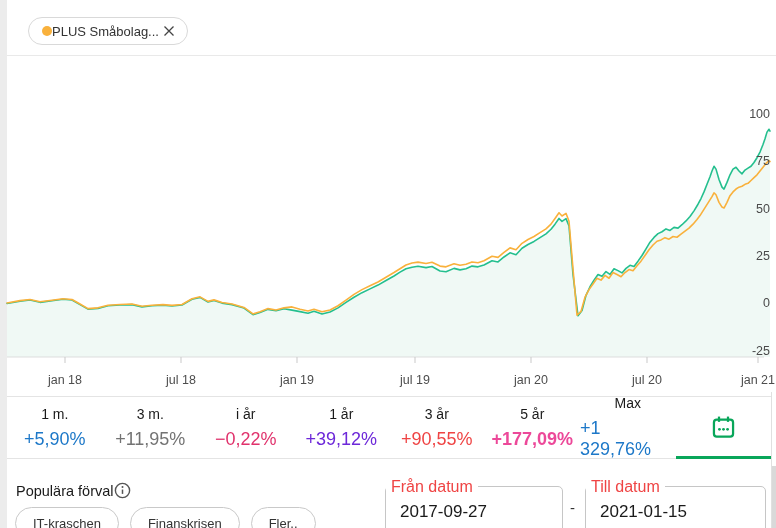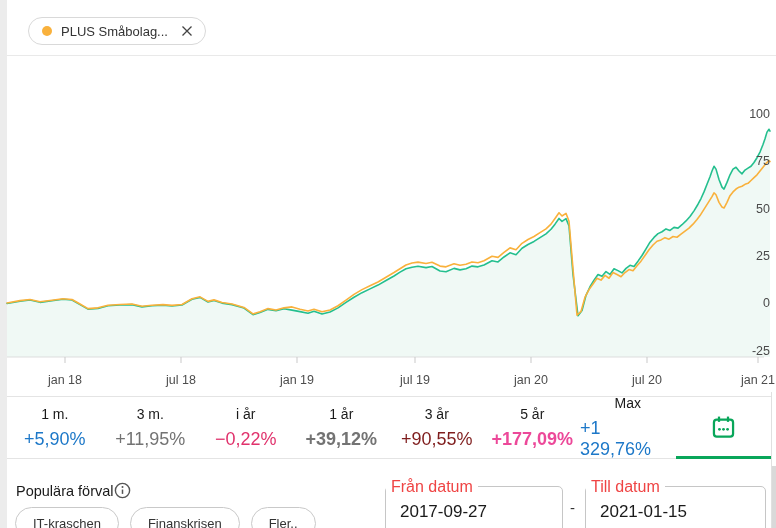--- a/index.html
+++ b/index.html
@@ -1,20 +1,20 @@
 <!DOCTYPE html>
 <html><head>
 <meta charset="utf-8">
 <style>
   html,body{margin:0;padding:0;background:#fff;}
   .page{position:relative;width:776px;height:528px;background:#fff;overflow:hidden;
         font-family:"Liberation Sans",sans-serif;-webkit-font-smoothing:antialiased;}
   .gutter-left{position:absolute;left:0;top:0;width:7px;height:528px;background:#ececec;}
   .chip{position:absolute;left:28px;top:17px;height:28px;border:1px solid #d9d9d9;border-radius:14px;
-        display:flex;align-items:center;gap:9px;padding:0 11px 0 13px;background:#fff;box-sizing:border-box;}
+        display:flex;align-items:center;padding:0 11px 0 13px;background:#fff;box-sizing:border-box;}
   .chip-dot{width:10px;height:10px;border-radius:50%;background:#f9b13c;}
   .chip-label{font-size:13px;color:#333;white-space:nowrap;}
   .chip-close{display:flex;align-items:center;margin-left:3px;cursor:pointer;}
   .divider-top{position:absolute;left:7px;width:769px;top:55px;height:1px;background:#e9e9e9;}
   svg.chart{position:absolute;left:0;top:55px;font-family:inherit;}
   .periods{position:absolute;left:7px;top:396px;width:764px;height:63px;box-sizing:border-box;
            border-top:1px solid #e4e4e4;border-bottom:1px solid #e4e4e4;display:flex;background:#fff;}
   .period{flex:1;display:flex;flex-direction:column;align-items:center;justify-content:center;gap:7px;
           position:relative;cursor:pointer;}
   .period-label{font-size:14px;color:#1a1a1a;}
@@ -89,25 +89,25 @@
     <div class="period">
       <span class="period-label">3 m.</span>
       <span class="period-value" style="color: #737373;">+11,95%</span>
     </div>
     <div class="period">
       <span class="period-label">i år</span>
       <span class="period-value" style="color: rgb(224, 50, 108);">−0,22%</span>
     </div>
     <div class="period">
       <span class="period-label">1 år</span>
-      <span class="period-value" style="color: #737373; font-weight: bold;">+39,12%</span>
+      <span class="period-value" style="color: #6d28d9;">+39,12%</span>
     </div>
     <div class="period">
       <span class="period-label">3 år</span>
-      <span class="period-value" style="color: #7f1d1d;">+90,55%</span>
+      <span class="period-value" style="color: #ef4444;">+90,55%</span>
     </div>
     <div class="period">
       <span class="period-label">5 år</span>
       <span class="period-value" style="color: #ec4899; font-weight: bold;">+177,09%</span>
     </div>
     <div class="period">
       <span class="period-label">Max</span>
       <span class="period-value" style="color: rgb(29, 120, 200);">+1 329,76%</span>
     </div>
     <div class="period">

